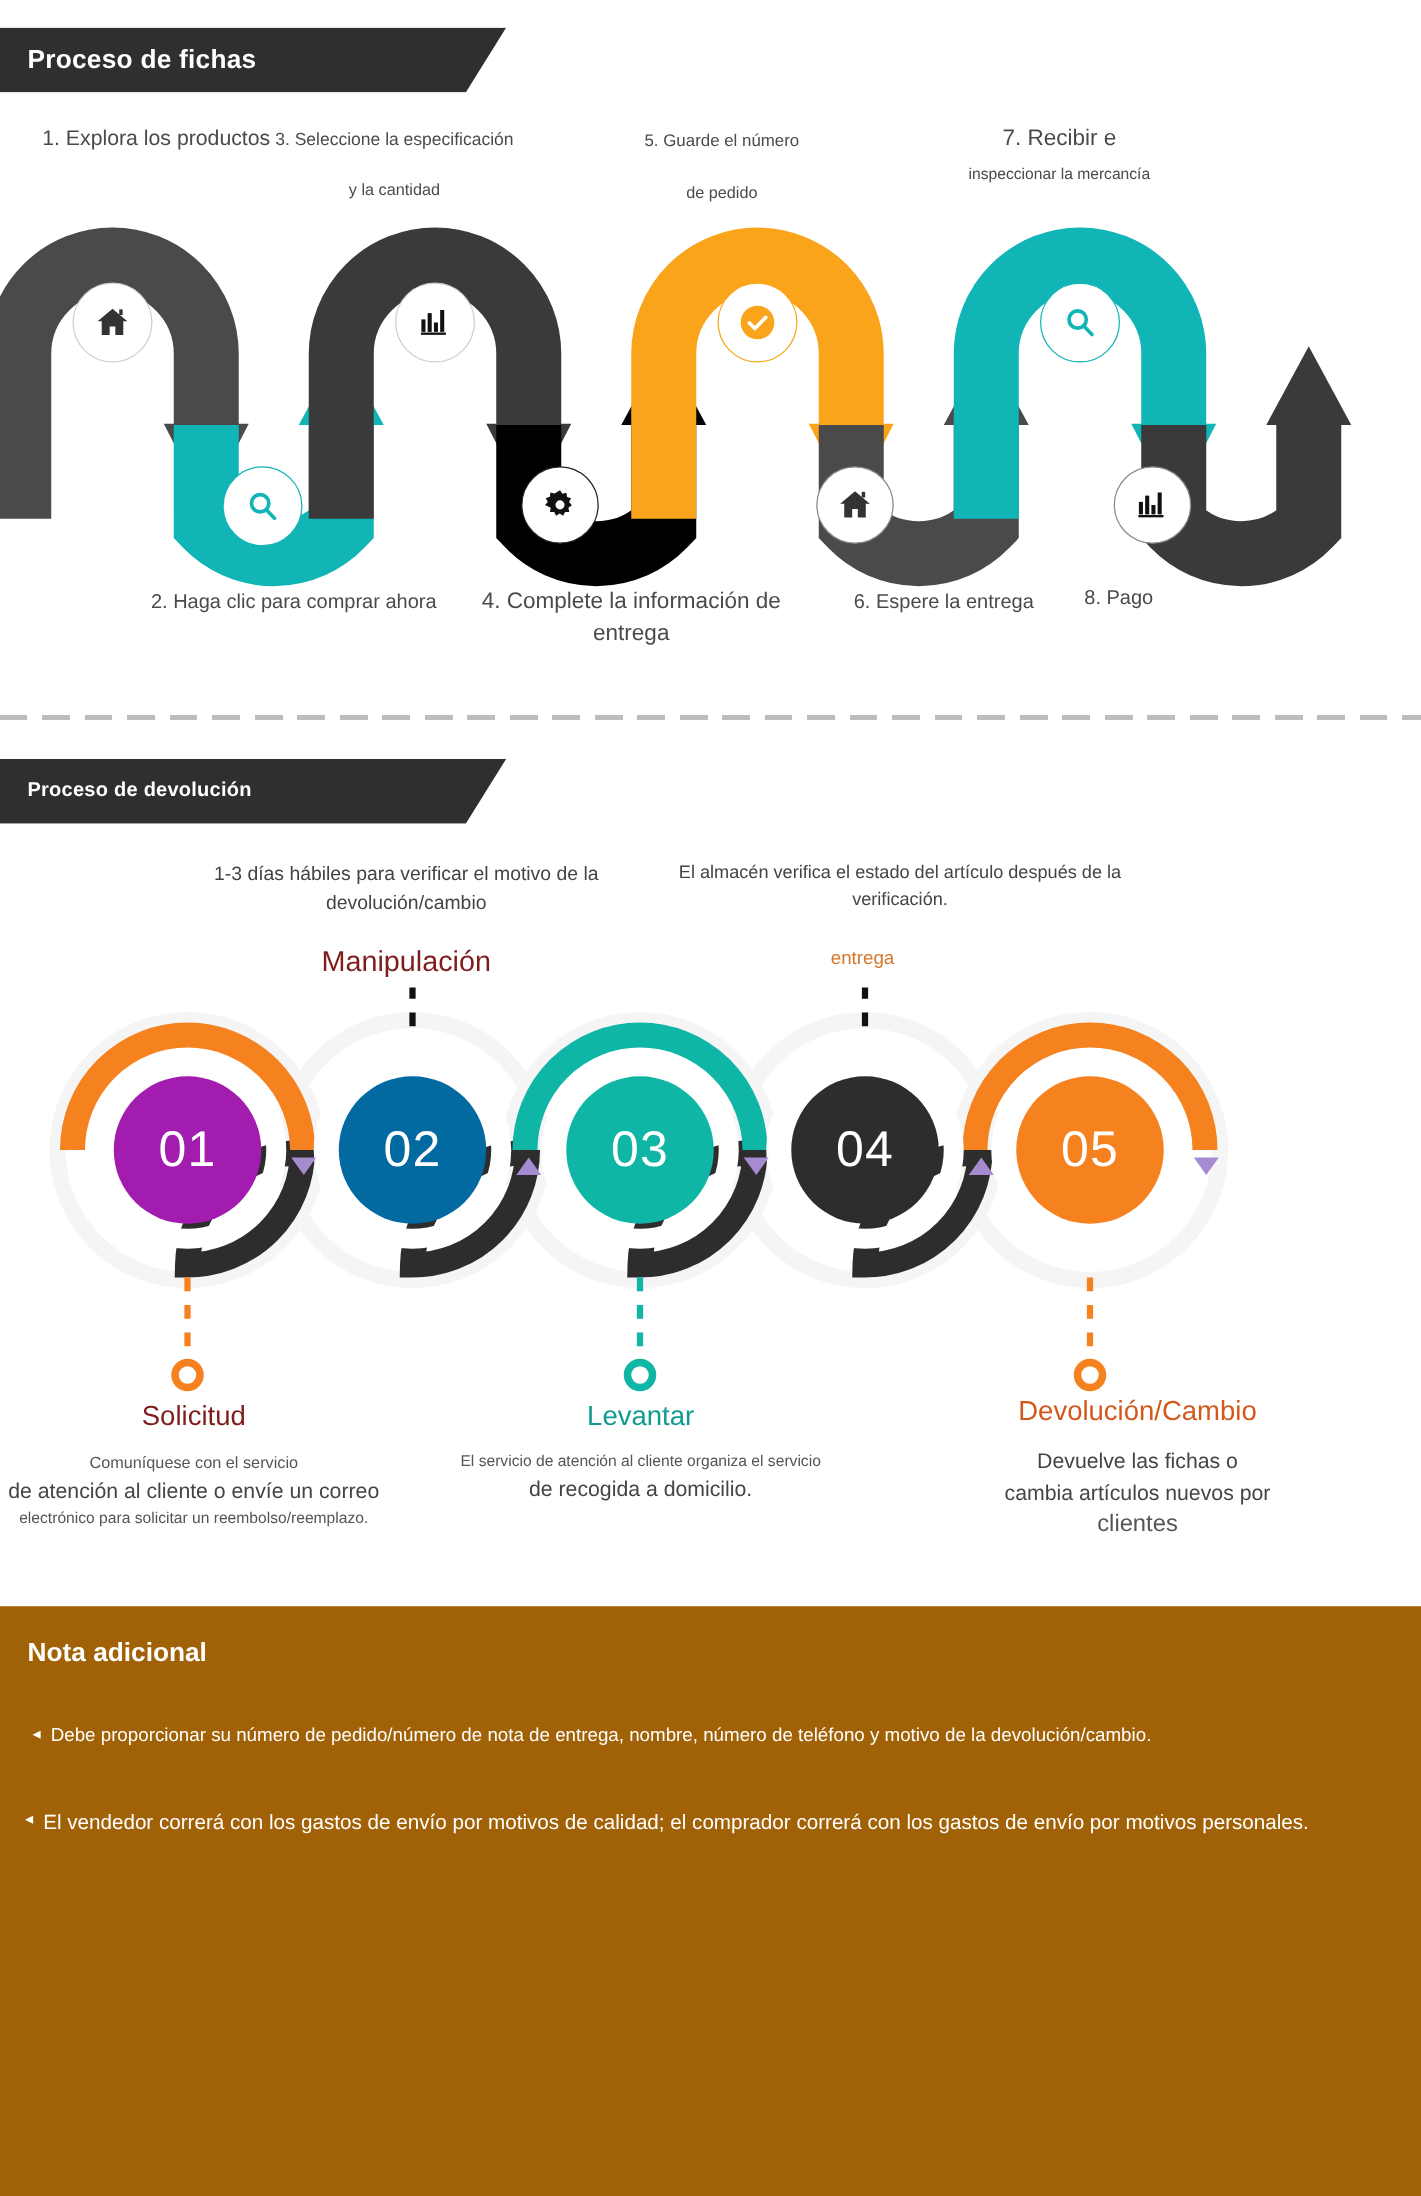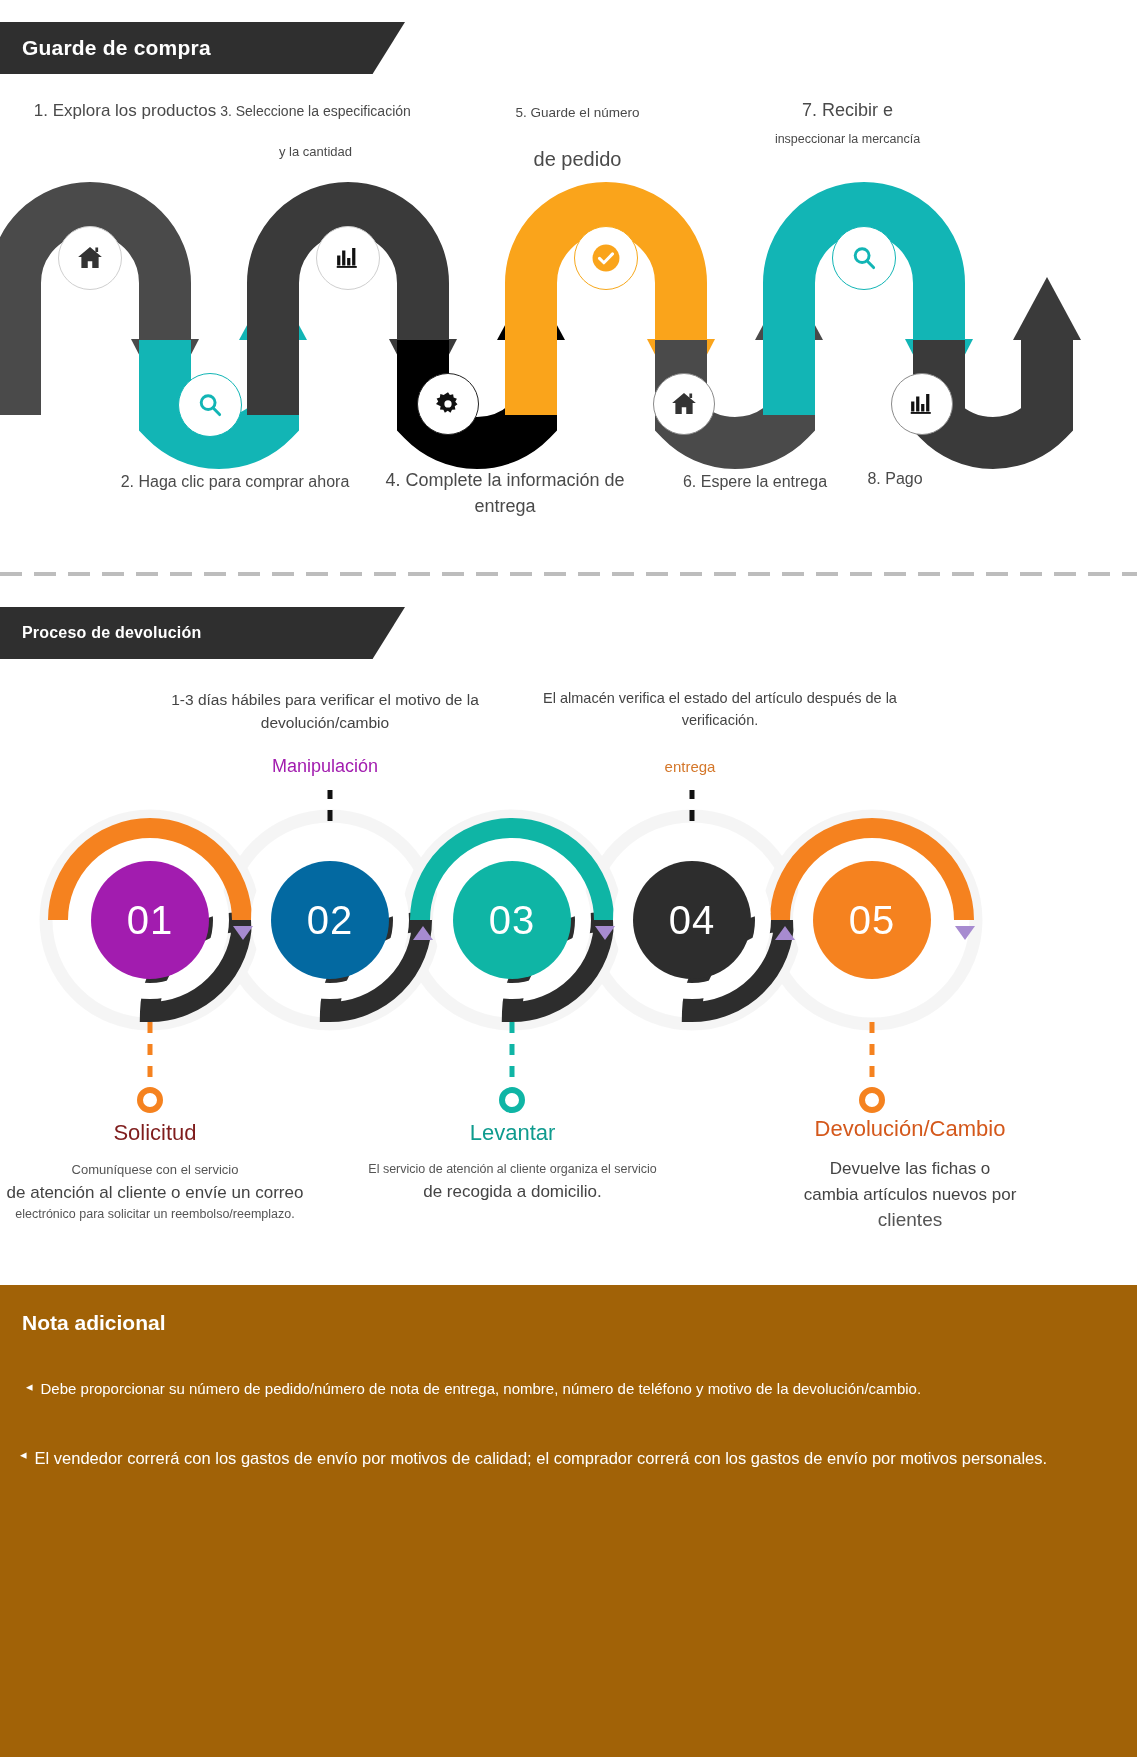--- a/index.html
+++ b/index.html
@@ -44,21 +44,21 @@
   
   #purchase-section { position:absolute; top:95px; left:0; width:1137px; height:440px; }
   .p-label{ position:absolute; text-align:center; color:#4a4a4a; line-height:1.45; }
 
   #p-label-1{ left:0;    top:4px;  width:250px; font-size:17px; }
   #p-label-3{ left:208px; top:6px;  width:215px; font-size:14px; }
   #p-label-5{ left:470px; top:8px;  width:215px; font-size:13.5px; }
   #p-label-7{ left:700px; top:2px;  width:295px; font-size:18px; }
   #p-label-7 .sub{ display:block; font-size:12.5px; margin-top:7px; }
   #p-label-3 .sub, #p-label-5 .sub{ display:block; margin-top:22px; }
-  #p-label-5 .sub{ font-size:20px; }
+  #p-label-5 .sub{ font-size:13px; }
   #p-label-3 .sub{ font-size:13px; }
 
   #p-label-2{ left:95px;  top:375px; width:280px; font-size:16px; line-height:1.45; }
   #p-label-4{ left:360px; top:372px; width:290px; font-size:18px; line-height:1.45; }
   #p-label-6{ left:615px; top:375px; width:280px; font-size:16px; }
   #p-label-8{ left:800px; top:372px; width:190px; font-size:16px; }
 
   #arrows-svg{ position:absolute; left:0; top:70px; }
 
   .icon-circle{
@@ -80,21 +80,21 @@
     background: repeating-linear-gradient(to right,#bdbdbd 0 22px, transparent 22px 34px);
   }
 
   
   #return-section{ position:absolute; top:680px; left:0; width:1137px; height:600px; }
   .r-top-note{ position:absolute; text-align:center; font-size:15.5px; color:#444; line-height:1.5; }
   #r-note-a{ left:120px; top:8px; width:410px; }
   #r-note-b{ left:540px; top:8px; width:360px; font-size:14.5px; }
 
   .r-top-title{ position:absolute; text-align:center; font-weight:400; }
-  #r-title-manip{ left:200px; top:76px; width:250px; font-size:18px; color:#a21caf; }
+  #r-title-manip{ left:200px; top:76px; width:250px; font-size:23px; color:#7f1d1d; }
   #r-title-entrega{ left:595px; top:78px; width:190px; font-size:15px; color:#d4772a; }
 
   #circles-svg{ position:absolute; left:0; top:110px; }
 
   .num{
     position:absolute; z-index:9;
     width:118px; height:118px; border-radius:50%;
     display:flex; align-items:center; justify-content:center;
     color:#ffffff; font-size:40px; font-weight:400; letter-spacing:1px;
   }
@@ -122,21 +122,21 @@
   .nota-item{ position:absolute; color:#ffffff; display:flex; gap:8px; }
   .nota-item .bullet{ flex:0 0 auto; font-size:13px; line-height:1.6; }
   #nota-1{ left:26px; top:92px; width:1080px; font-size:15px; line-height:1.6; }
   #nota-2{ left:20px; top:160px; width:1090px; font-size:16.5px; line-height:1.65; font-weight:500; }
 </style>
 </head>
 <body>
 
 <div class="banner" id="banner-compra">
   <div class="banner-shape"></div>
-  <span class="banner-label">Guarde de compra</span>
+  <span class="banner-label">Proceso de fichas</span>
 </div>
 
 <div id="purchase-section">
 
   <div class="p-label" id="p-label-1">
     <span>1. Explora los productos</span>
   </div>
   <div class="p-label" id="p-label-3">
     <span>3. Seleccione la especificación</span>
     <span class="sub">y la cantidad</span>

